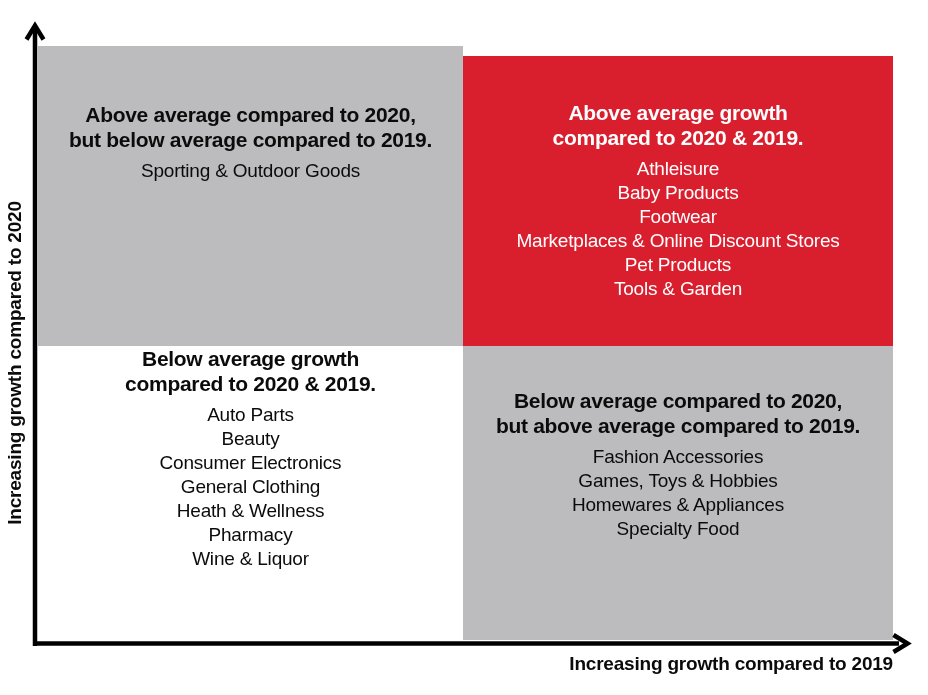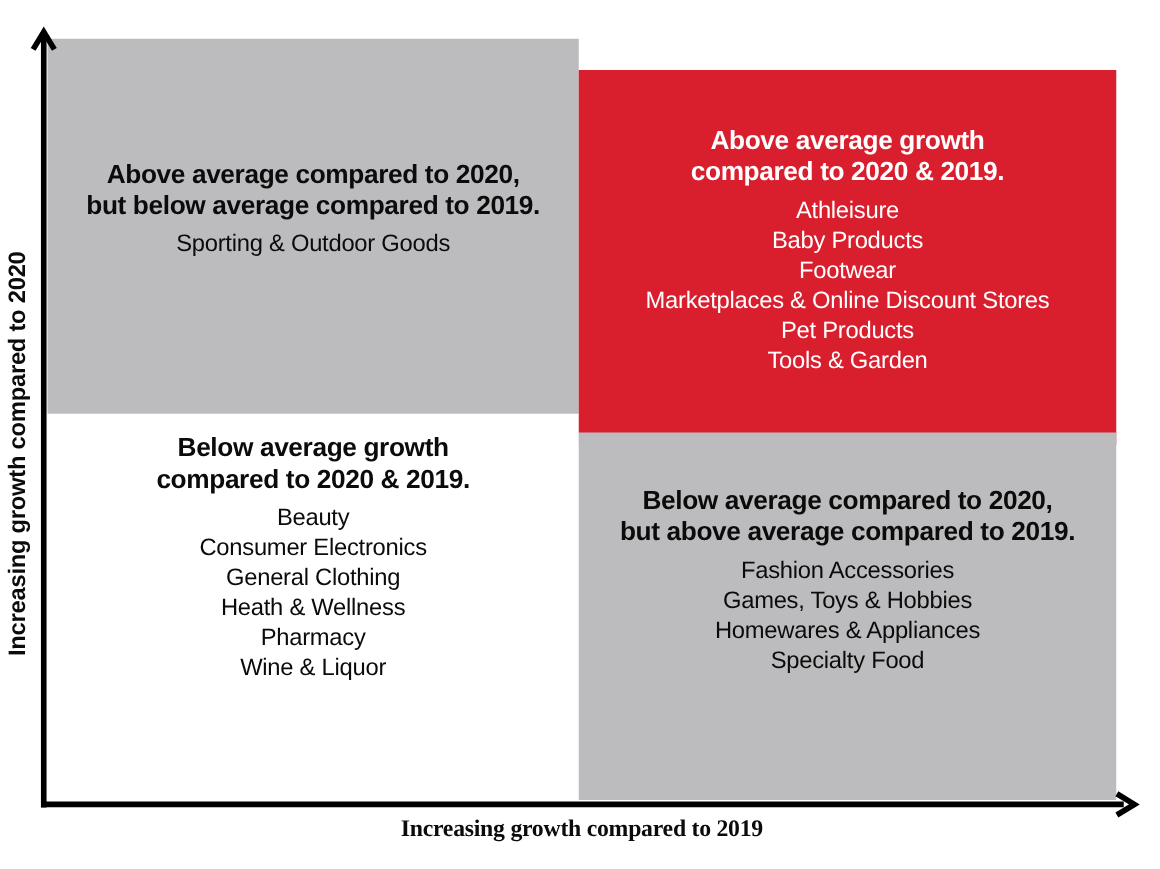--- a/index.html
+++ b/index.html
@@ -16,21 +16,21 @@
     position: absolute;
     inset: 0;
     pointer-events: none;
   }
   .axes * { stroke: var(--axis, #000); }
   .quad {
     position: absolute;
     text-align: center;
     box-sizing: border-box;
   }
-  .quad.tl { left: 38px;  top: 31px;  width: 425px; height: 300px; background: var(--gray, #bcbcbe); padding-top: 96px; }
+  .quad.tl { left: 38px;  top: 46px;  width: 425px; height: 300px; background: var(--gray, #bcbcbe); padding-top: 56px; }
   .quad.tr { left: 463px; top: 56px;  width: 430px; height: 300px; background: var(--red, #d91e2e);  padding-top: 44px; color: var(--paper, #fff); }
   .quad.bl { left: 38px;  top: 346px; width: 425px; height: 294px; background: var(--white, #ffffff); }
   .quad.br { left: 463px; top: 346px; width: 430px; height: 294px; background: var(--gray, #bcbcbe); padding-top: 42px; }
   .qtitle {
     font-size: 21px;
     line-height: 25px;
     font-weight: 700;
     letter-spacing: -0.3px;
     white-space: pre-line;
   }
@@ -39,25 +39,24 @@
     font-size: 19px;
     line-height: 24px;
     letter-spacing: -0.2px;
     font-weight: 500;
   }
   .xlabel {
     position: absolute;
     left: 38px;
     top: 653px;
     width: 855px;
-    text-align: center;
+    text-align: right;
     font-size: 19px;
     font-weight: 700;
     letter-spacing: -0.2px;
-    font-family: Liberation Serif, serif;
   }
   .ylabel {
     position: absolute;
     left: 15px;
     top: 363px;
     transform: translate(-50%, -50%) rotate(-90deg);
     white-space: nowrap;
     font-size: 19px;
     font-weight: 700;
     letter-spacing: -0.2px;
@@ -86,20 +85,21 @@
         <div class="item">Marketplaces &amp; Online Discount Stores</div>
         <div class="item">Pet Products</div>
         <div class="item">Tools &amp; Garden</div>
       </div>
   </div>
 
   <div class="quad bl">
     <div class="qtitle">Below average growth
 compared to 2020 &amp; 2019.</div>
     <div class="qitems">
+        <div class="item">Auto Parts</div>
         <div class="item">Beauty</div>
         <div class="item">Consumer Electronics</div>
         <div class="item">General Clothing</div>
         <div class="item">Heath &amp; Wellness</div>
         <div class="item">Pharmacy</div>
         <div class="item">Wine &amp; Liquor</div>
       </div>
   </div>
 
   <div class="quad br">

